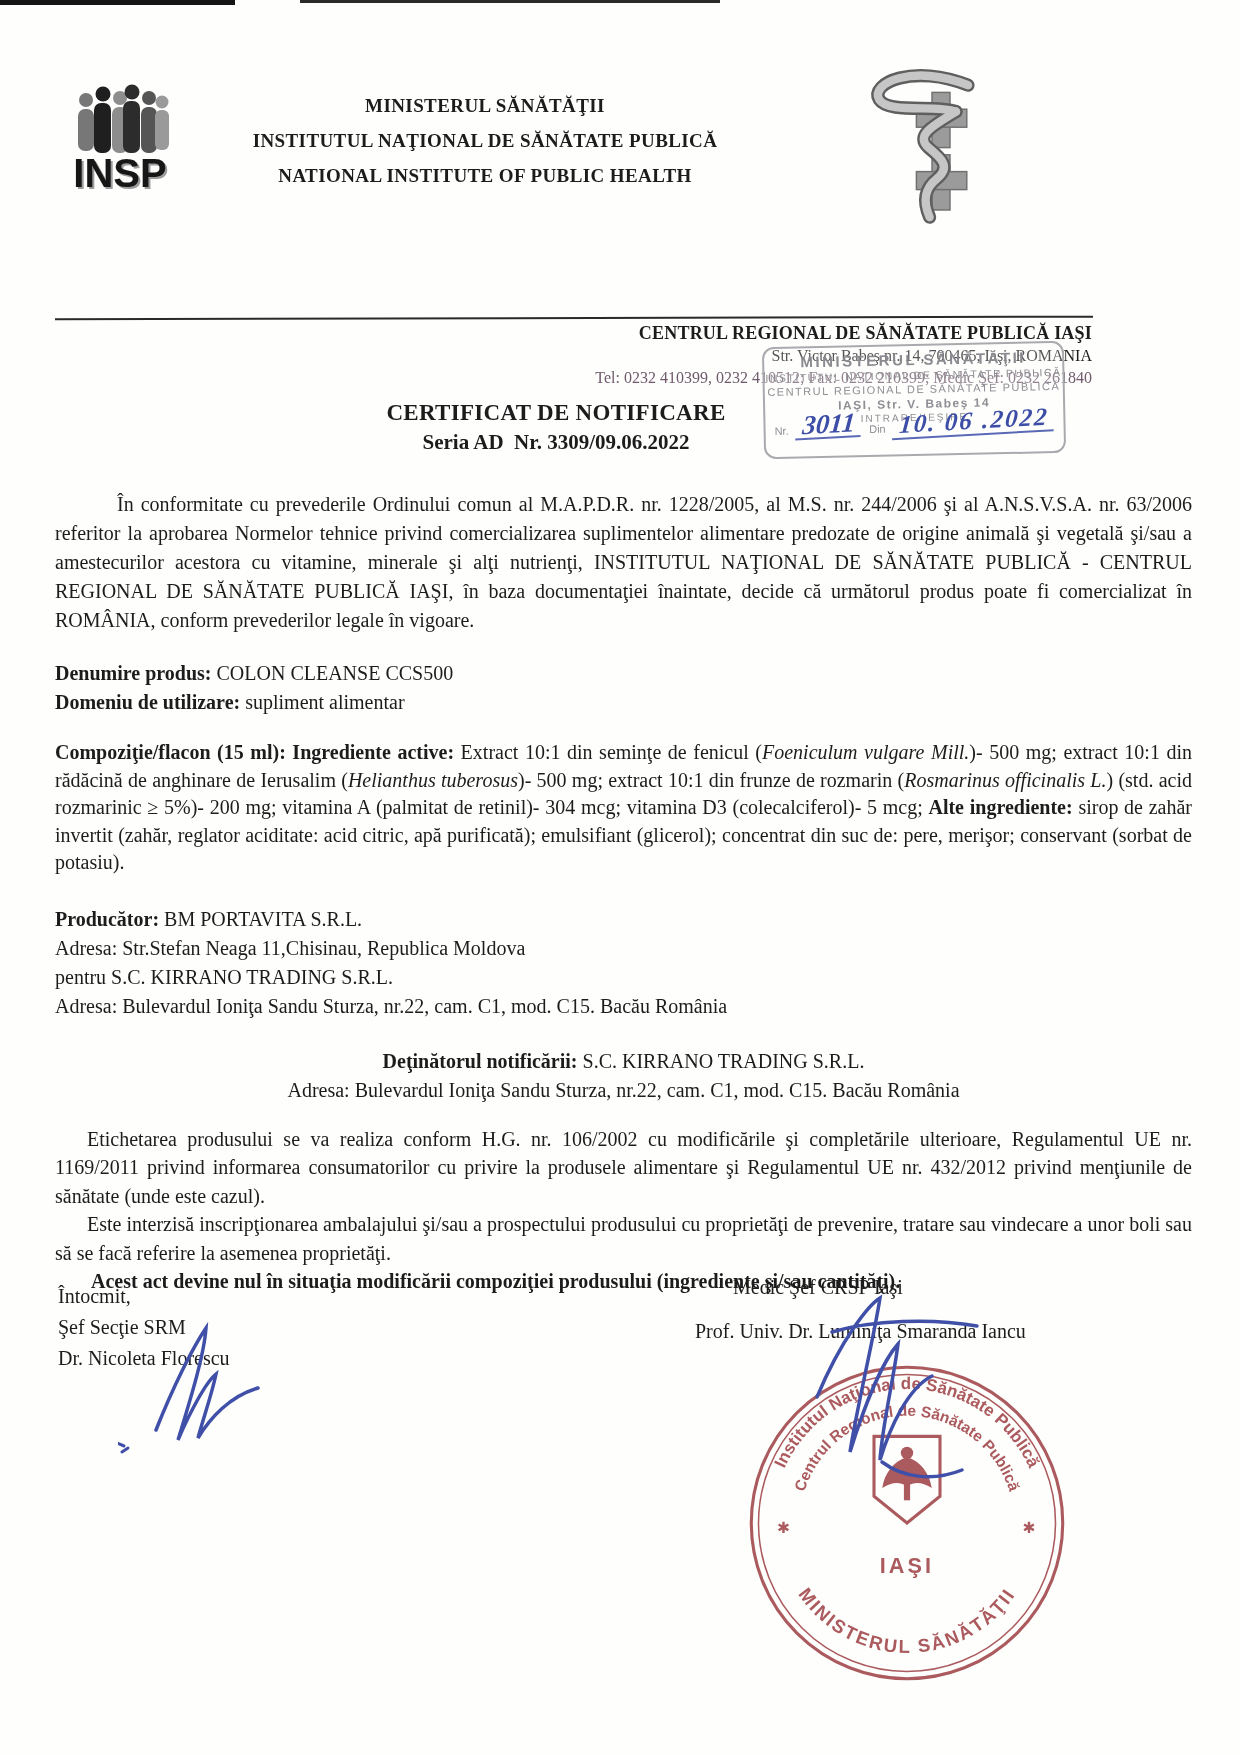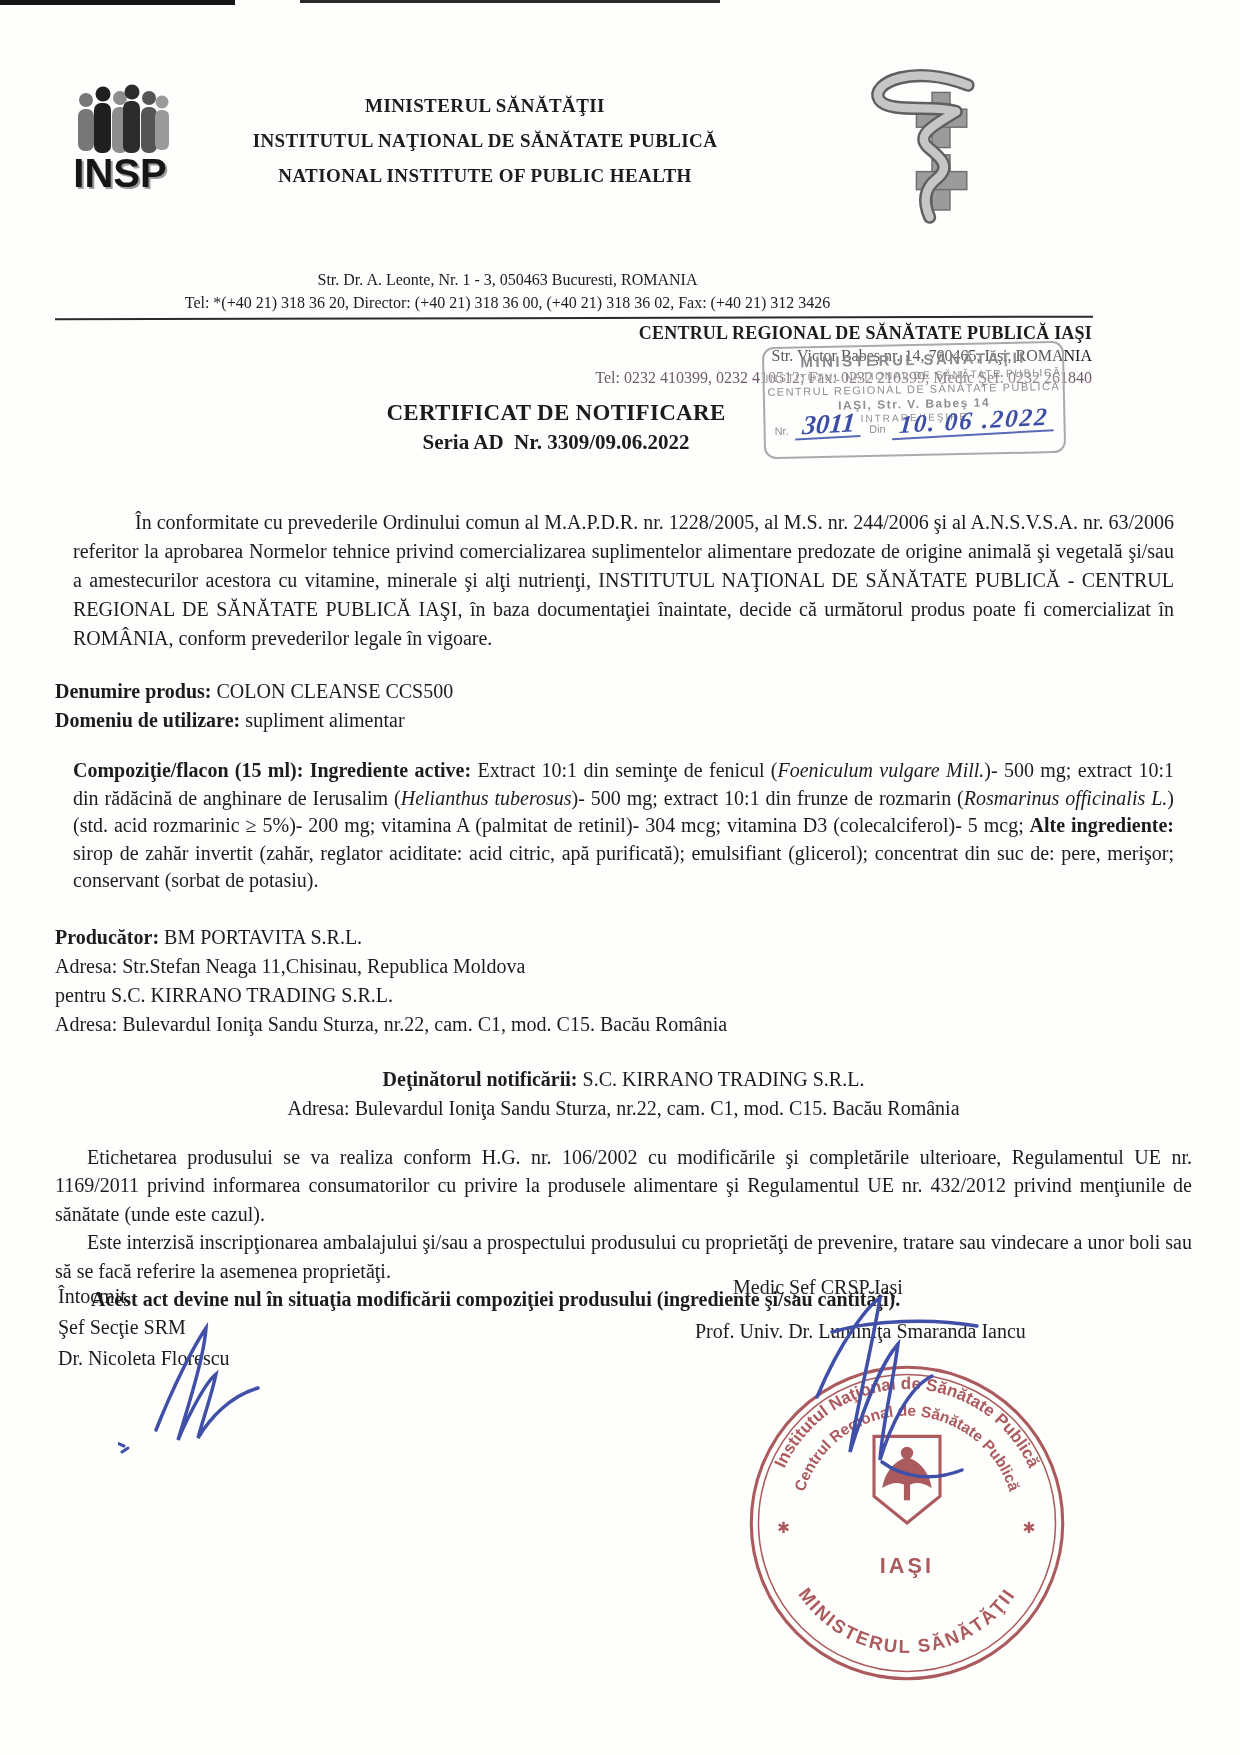--- a/index.html
+++ b/index.html
@@ -42,21 +42,21 @@
     border-bottom:2px solid #5a69b5;padding:0 6px;}
   .rs-date{font-size:25px;letter-spacing:2px;}
 
   .title-block{position:absolute;left:0;top:398px;width:1112px;text-align:center;font-weight:bold;}
   .title-block .t1{font-size:23px;line-height:30px;letter-spacing:.3px;}
   .title-block .t2{font-size:21px;line-height:28px;}
   .pre{white-space:pre-wrap;}
 
   
   .body{position:absolute;left:55px;top:490px;width:1137px;font-size:20px;}
-  .para{margin:18px;text-align:justify;line-height:29px;}
+  .para{margin:0;text-align:justify;line-height:29px;}
   .intro{text-indent:62px;}
   .product-block{margin-top:24px;line-height:29px;}
   .comp{margin-top:22px;line-height:27.5px;}
   .producer-block{margin-top:28px;line-height:29px;}
   .holder-block{margin-top:26px;line-height:29px;text-align:center;}
   .terms{margin-top:20px;}
   .terms p{margin:0;line-height:28.5px;}
   .ind{text-indent:32px;text-align:justify;}
   .bold-line{font-weight:bold;text-indent:36px;}
 
@@ -115,24 +115,20 @@
         <path d="M90,16 C45,-2 8,14 16,28 C24,40 62,32 80,38"></path>
         <path d="M80,38 C60,50 46,58 57,68 C68,77 76,84 64,94 C54,102 52,112 58,126"></path>
       </g>
       <g fill="none" stroke="#c6c6c6" stroke-width="7" stroke-linecap="round">
         <path d="M90,16 C45,-2 8,14 16,28 C24,40 62,32 80,38"></path>
         <path d="M80,38 C60,50 46,58 57,68 C68,77 76,84 64,94 C54,102 52,112 58,126"></path>
       </g>
     </svg>
   </div>
 
-  <div class="hq-address">
-    <div>Str. Dr. A. Leonte, Nr. 1 - 3, 050463 Bucuresti, ROMANIA</div>
-    <div>Tel: *(+40 21) 318 36 20, Director: (+40 21) 318 36 00, (+40 21) 318 36 02, Fax: (+40 21) 312 3426</div>
-  </div>
 
   <div class="rule"></div>
 
   <div class="regional">
     <div class="r1">CENTRUL REGIONAL DE SĂNĂTATE PUBLICĂ IAŞI</div>
     <div class="r2">Str. Victor Babeş nr. 14, 700465, Iaşi, ROMANIA</div>
     <div class="r3">Tel: 0232 410399, 0232 410512; Fax: 0232 210399; Medic Şef: 0232 261840</div>
   </div>
 
   <div class="registry-stamp">

